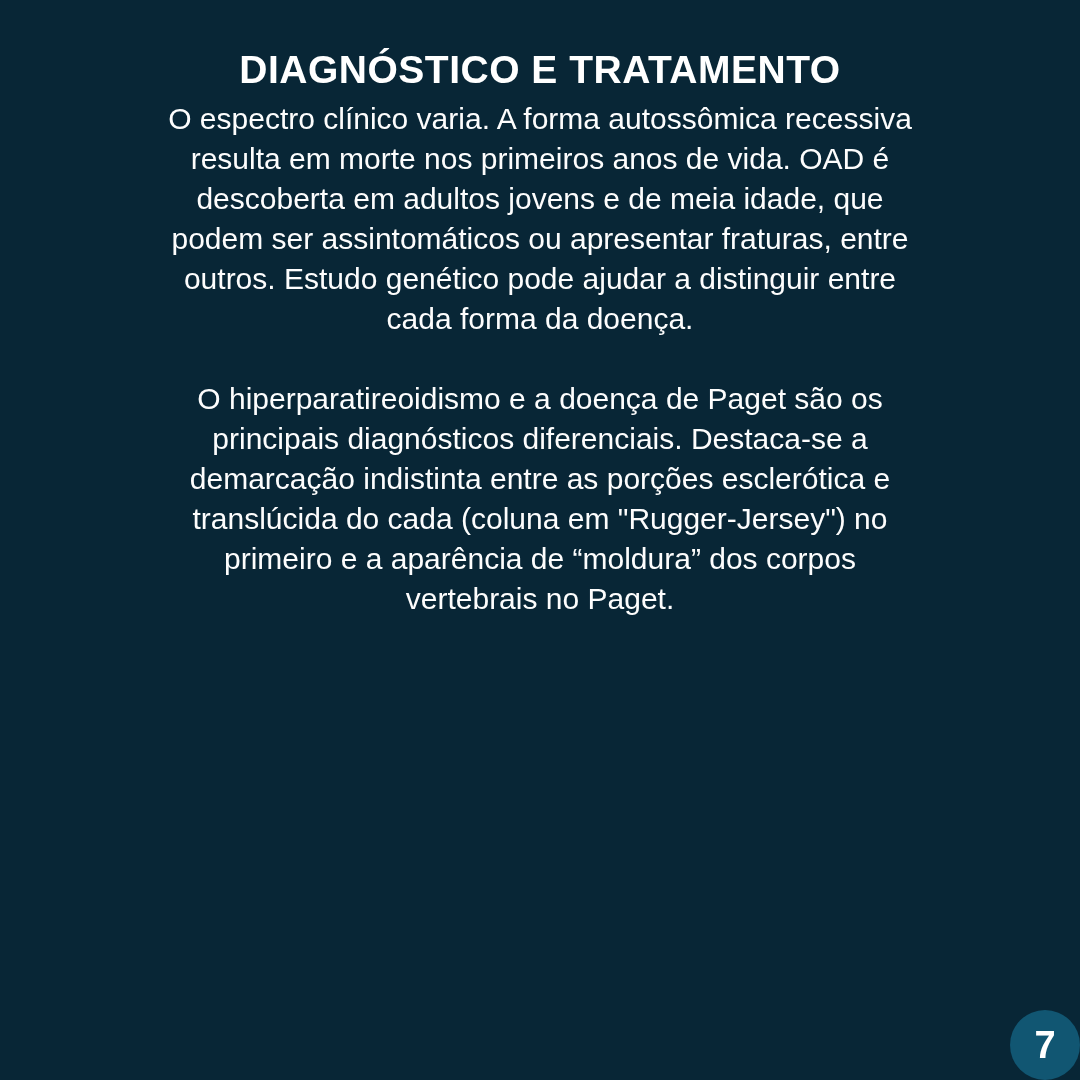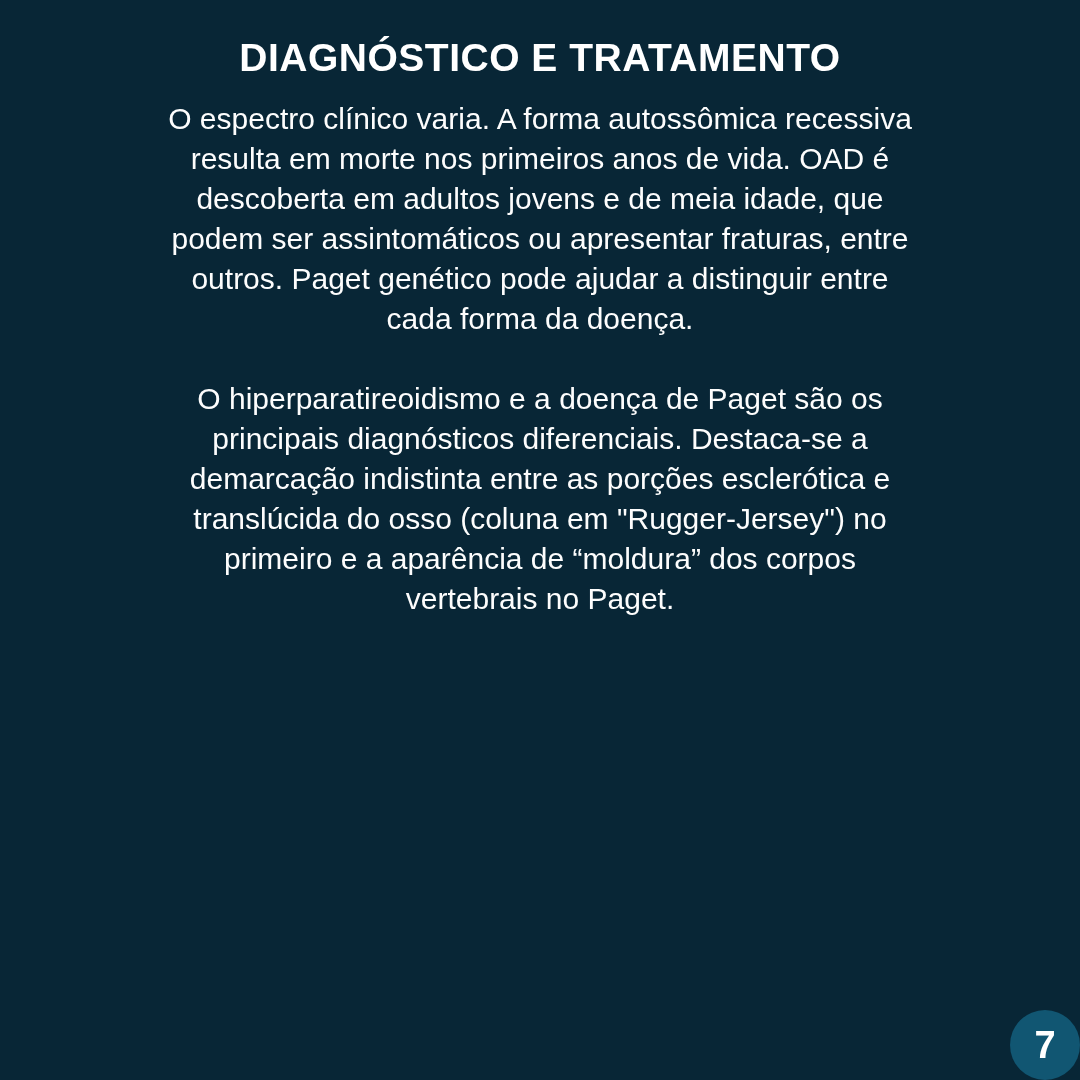--- a/index.html
+++ b/index.html
@@ -18,20 +18,21 @@
     position: absolute;
     inset: 0;
   }
   .slide-title {
     padding-top: 36px;
     text-align: center;
     color: #ffffff;
     font-size: 39px;
     font-weight: bold;
     letter-spacing: 0.5px;
+    margin-top: 12px;
   }
   .content {
     position: absolute;
     top: 99px;
     left: 0;
     right: 0;
   }
   .content p {
     margin: 0 auto 40px auto;
     width: 960px;
@@ -62,26 +63,26 @@
 
 <div class="slide">
 
   <div class="slide-title">DIAGNÓSTICO E TRATAMENTO</div>
 
   <div class="content">
     <p>O espectro clínico varia. A forma autossômica recessiva
 resulta em morte nos primeiros anos de vida. OAD é
 descoberta em adultos jovens e de meia idade, que
 podem ser assintomáticos ou apresentar fraturas, entre
-outros. Paget genético pode ajudar a distinguir entre
+outros. Estudo genético pode ajudar a distinguir entre
 cada forma da doença.</p>
     <p>O hiperparatireoidismo e a doença de Paget são os
 principais diagnósticos diferenciais. Destaca-se a
 demarcação indistinta entre as porções esclerótica e
-translúcida do osso (coluna em "Rugger-Jersey") no
+translúcida do cada (coluna em "Rugger-Jersey") no
 primeiro e a aparência de “moldura” dos corpos
 vertebrais no Paget.</p>
   </div>
 
   <div class="page-badge">
     <span>7</span>
   </div>
 
 </div>
 

